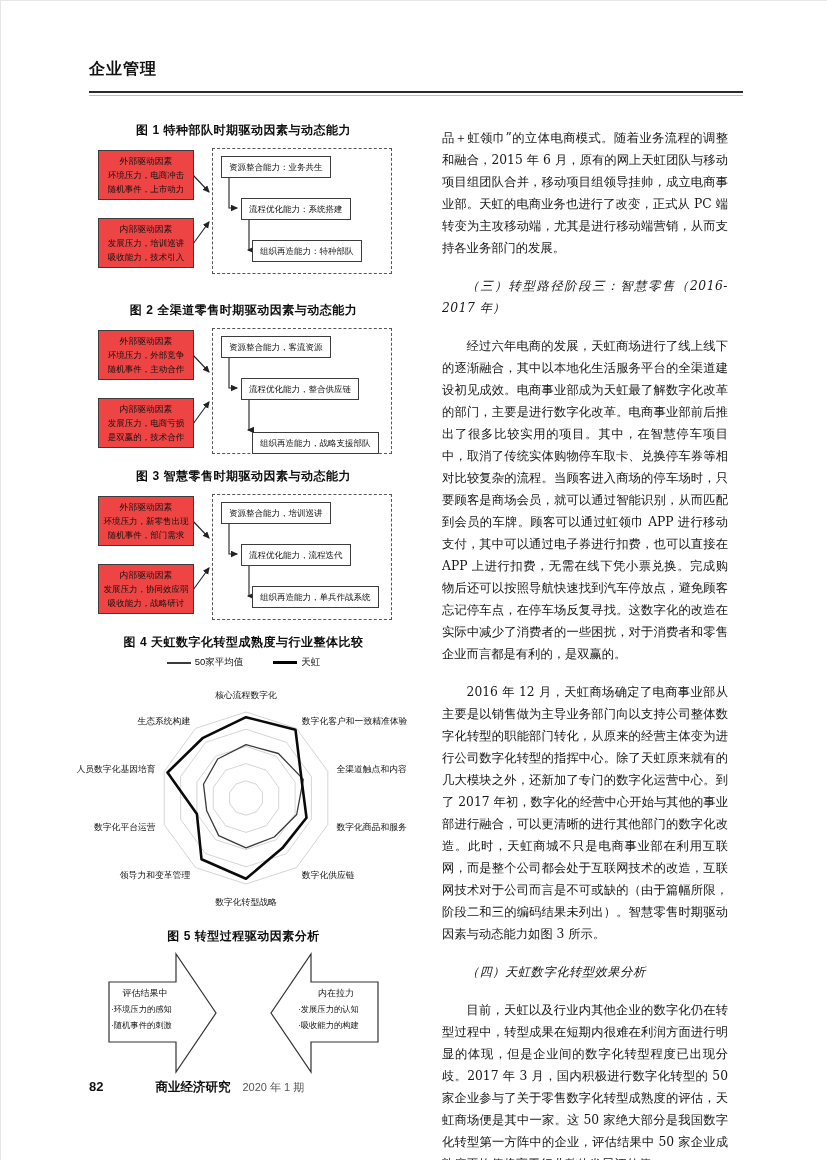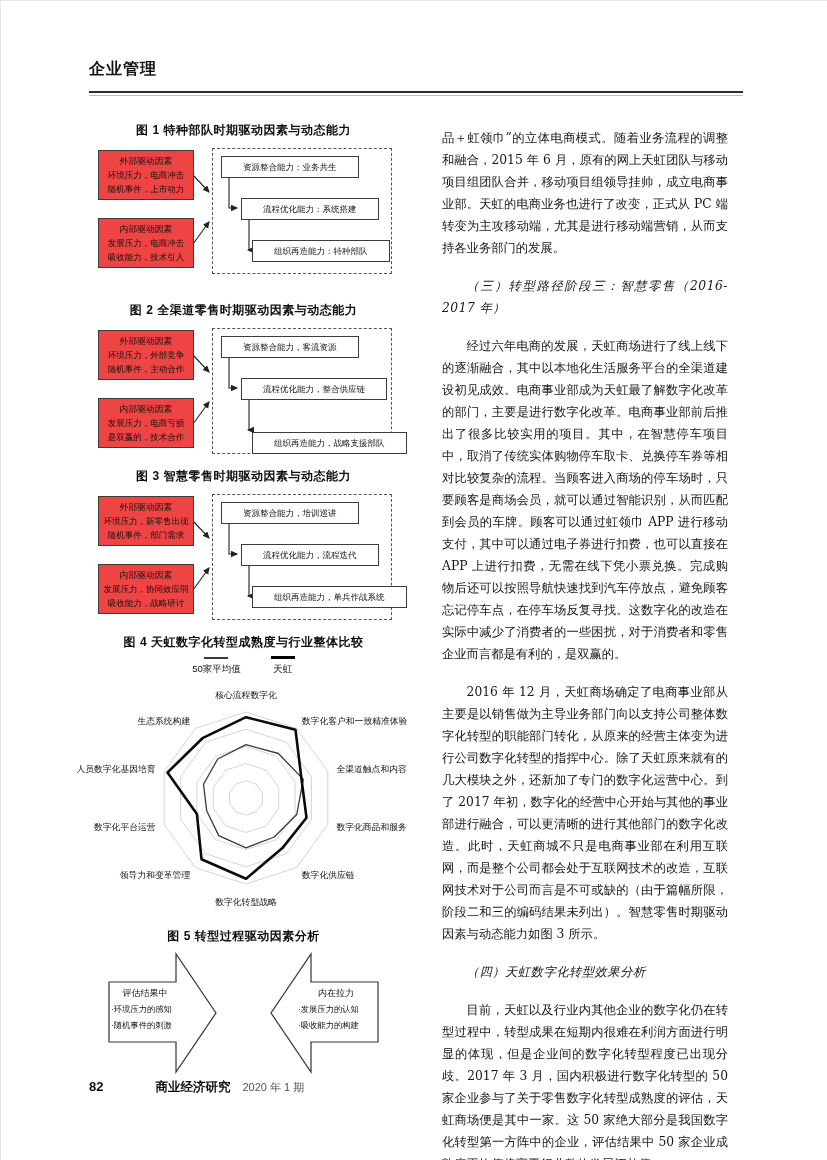--- a/index.html
+++ b/index.html
@@ -21,25 +21,25 @@
   .fig-cap{position:absolute;width:315px;text-align:center;font-family:"Liberation Sans",sans-serif;
            font-weight:bold;font-size:12px;color:#0d0d0d;letter-spacing:.5px;}
   
   .fig-diagram{position:absolute;left:8px;width:300px;height:130px;font-family:"Liberation Sans",sans-serif;}
   .fig-diagram svg{position:absolute;left:0;top:0;}
   .dbox{position:absolute;left:4px;width:94px;border:1px solid #3c3c3c;background:#ef4444;
         text-align:center;font-size:8.5px;line-height:14px;padding:3px 0;color:#111;}
   .dbox .t{font-size:8.8px;}
   .dashed{position:absolute;left:118px;top:4px;width:178px;height:124px;border:1px dashed #555;}
   .cbox{position:absolute;border:1px solid #3c3c3c;background:#fff;font-size:8.5px;line-height:12px;
-        padding:4px 21px;white-space:nowrap;color:#111;}
+        padding:4px 7px;white-space:nowrap;color:#111;}
   
   .legend{position:absolute;left:0;width:315px;display:flex;justify-content:center;gap:30px;
           font-family:"Liberation Sans",sans-serif;font-size:9.5px;color:#111;align-items:center;}
-  .legend .item{display:flex;align-items:center;gap:4px;flex-direction:column;}
+  .legend .item{display:flex;align-items:center;gap:4px;}
   .ls1{display:inline-block;width:24px;border-top:2px solid #3a3a3a;}
   .ls2{display:inline-block;width:24px;border-top:3px solid #000;}
   
   .fig5{position:absolute;left:0;width:315px;height:126px;font-family:"Liberation Sans",sans-serif;}
   .fig5 svg{position:absolute;left:0;top:0;}
   .atext{position:absolute;font-size:8.3px;line-height:16px;color:#111;}
   .atext .t{text-align:center;font-size:9px;}
   
   .footer{position:absolute;left:88px;top:1078px;display:flex;align-items:baseline;
           font-family:"Liberation Sans",sans-serif;}
@@ -71,21 +71,21 @@
         <path d="M155 75 V 106 H 154" fill="none" stroke="#222" stroke-width="1.1" marker-end="url(#ah1)"></path>
       </svg>
       <div class="dashed"></div>
       <div class="dbox" style="top:6px">
         <div class="t">外部驱动因素</div>
         <div>环境压力，电商冲击</div>
         <div>随机事件，上市动力</div>
       </div>
       <div class="dbox" style="top:74px">
         <div class="t">内部驱动因素</div>
-        <div>发展压力，电商冲击</div>
+        <div>发展压力，培训巡讲</div>
         <div>吸收能力，技术引入</div>
       </div>
       <div class="cbox" style="left:127px;top:12px">资源整合能力：业务共生</div>
       <div class="cbox" style="left:147px;top:54px">流程优化能力：系统搭建</div>
       <div class="cbox" style="left:158px;top:96px">组织再造能力：特种部队</div>
     </div>
 
     <div class="fig-cap" style="top:186px">图 2 全渠道零售时期驱动因素与动态能力</div>
     <div class="fig-diagram" style="top:208px">
       <svg width="300" height="130">

